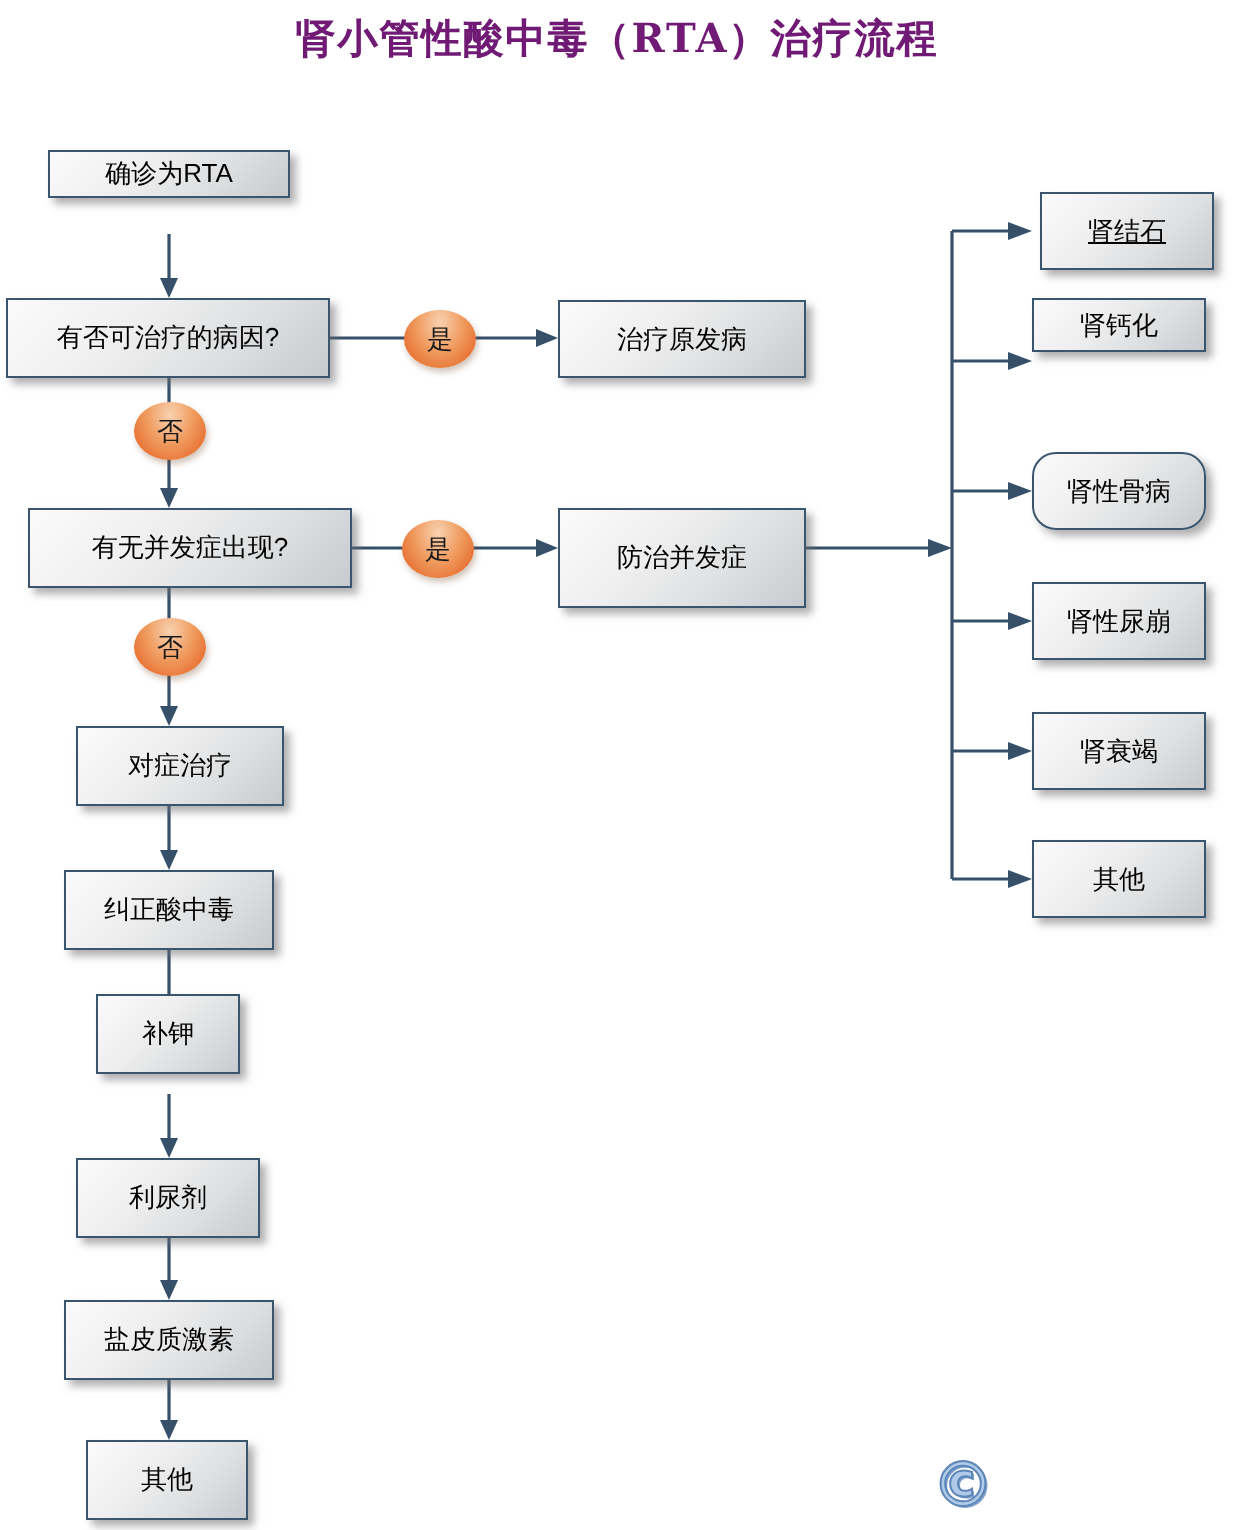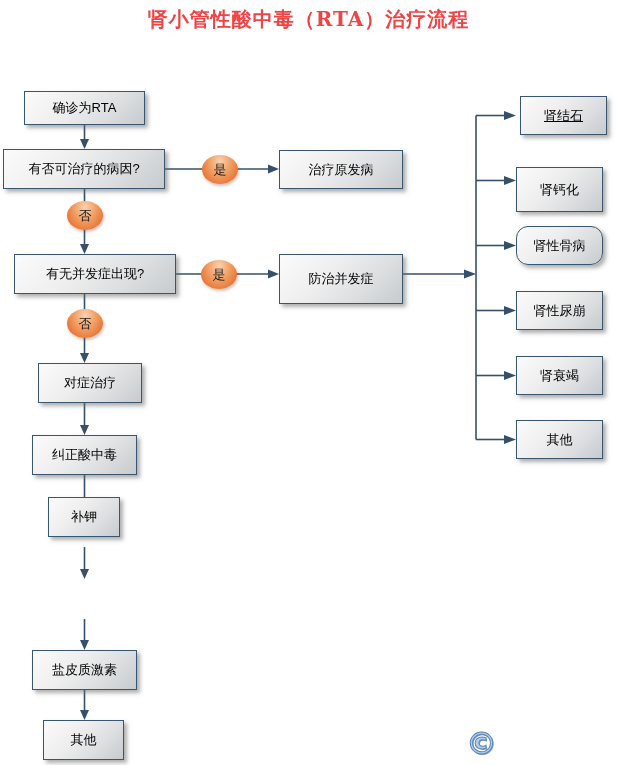--- a/index.html
+++ b/index.html
@@ -3,21 +3,21 @@
 <meta charset="utf-8">
 <style>
   html,body{margin:0;padding:0;background:#ffffff;}
   .canvas{
     position:relative;width:617px;height:765px;background:#ffffff;overflow:hidden;
     font-family:"Liberation Sans","DejaVu Sans",sans-serif;
   }
   .title{
     position:absolute;left:0;top:6px;width:617px;text-align:center;
     font-family:"DejaVu Serif","Liberation Serif",serif;
-    font-size:20px;font-weight:bold;color:#ef4444;letter-spacing:1px;
+    font-size:20px;font-weight:bold;color:#701a75;letter-spacing:1px;
   }
   svg.connectors{position:absolute;left:0;top:0;z-index:1;}
   .node{
     position:absolute;z-index:2;box-sizing:border-box;
     border:1px solid #3a556e;
     background:linear-gradient(135deg,#fbfbfb 0%,#eeeeee 40%,#dcdee0 70%,#c7cbce 100%);
     box-shadow:3px 3px 4px rgba(110,110,110,0.55);
     display:flex;align-items:center;justify-content:center;
     font-size:13px;color:#000000;text-align:center;white-space:nowrap;
   }
@@ -86,44 +86,45 @@
       <polygon points="464,269.5 464,278.5 476,274"></polygon>
       <polygon points="504,111 504,120 516,115.5"></polygon>
       <polygon points="504,176 504,185 516,180.5"></polygon>
       <polygon points="504,241 504,250 516,245.5"></polygon>
       <polygon points="504,306 504,315 516,310.5"></polygon>
       <polygon points="504,371 504,380 516,375.5"></polygon>
       <polygon points="504,435 504,444 516,439.5"></polygon>
     </g>
   </svg>
 
-  <div class="node" style="left:24px;top:75px;width:121px;height:34px;margin-top:16px;">确诊为RTA</div>
+  <div class="node" style="left:24px;top:75px;width:121px;height:24px;">确诊为RTA</div>
 
   <div class="node" style="left:3px;top:149px;width:162px;height:40px;">有否可治疗的病因?</div>
 
   <div class="node" style="left:279px;top:150px;width:124px;height:39px;">治疗原发病</div>
 
   <div class="node" style="left:14px;top:254px;width:162px;height:40px;">有无并发症出现?</div>
 
   <div class="node" style="left:279px;top:254px;width:124px;height:50px;">防治并发症</div>
 
   <div class="node" style="left:38px;top:363px;width:104px;height:40px;">对症治疗</div>
 
   <div class="node" style="left:32px;top:435px;width:105px;height:40px;">纠正酸中毒</div>
 
   <div class="node" style="left:48px;top:497px;width:72px;height:40px;">补钾</div>
 
+  <div class="node" style="left:38px;top:579px;width:92px;height:40px;">利尿剂</div>
 
   <div class="node" style="left:32px;top:650px;width:105px;height:40px;">盐皮质激素</div>
 
   <div class="node" style="left:43px;top:720px;width:81px;height:40px;">其他</div>
 
   <div class="node" style="left:520px;top:96px;width:87px;height:39px;text-decoration:underline;">肾结石</div>
 
-  <div class="node" style="left:516px;top:167px;width:87px;height:45px;text-align:center;">肾钙化</div>
+  <div class="node" style="left:516px;top:149px;width:87px;height:27px;text-align:center;">肾钙化</div>
 
   <div class="node" style="left:516px;top:226px;width:87px;height:39px;border-radius:12px;">肾性骨病</div>
 
   <div class="node" style="left:516px;top:291px;width:87px;height:39px;text-align:right;">肾性尿崩</div>
 
   <div class="node" style="left:516px;top:356px;width:87px;height:39px;">肾衰竭</div>
 
   <div class="node" style="left:516px;top:420px;width:87px;height:39px;">其他</div>
 
   <div class="pill" style="left:202px;top:155px;width:36px;height:29px;">是</div>

